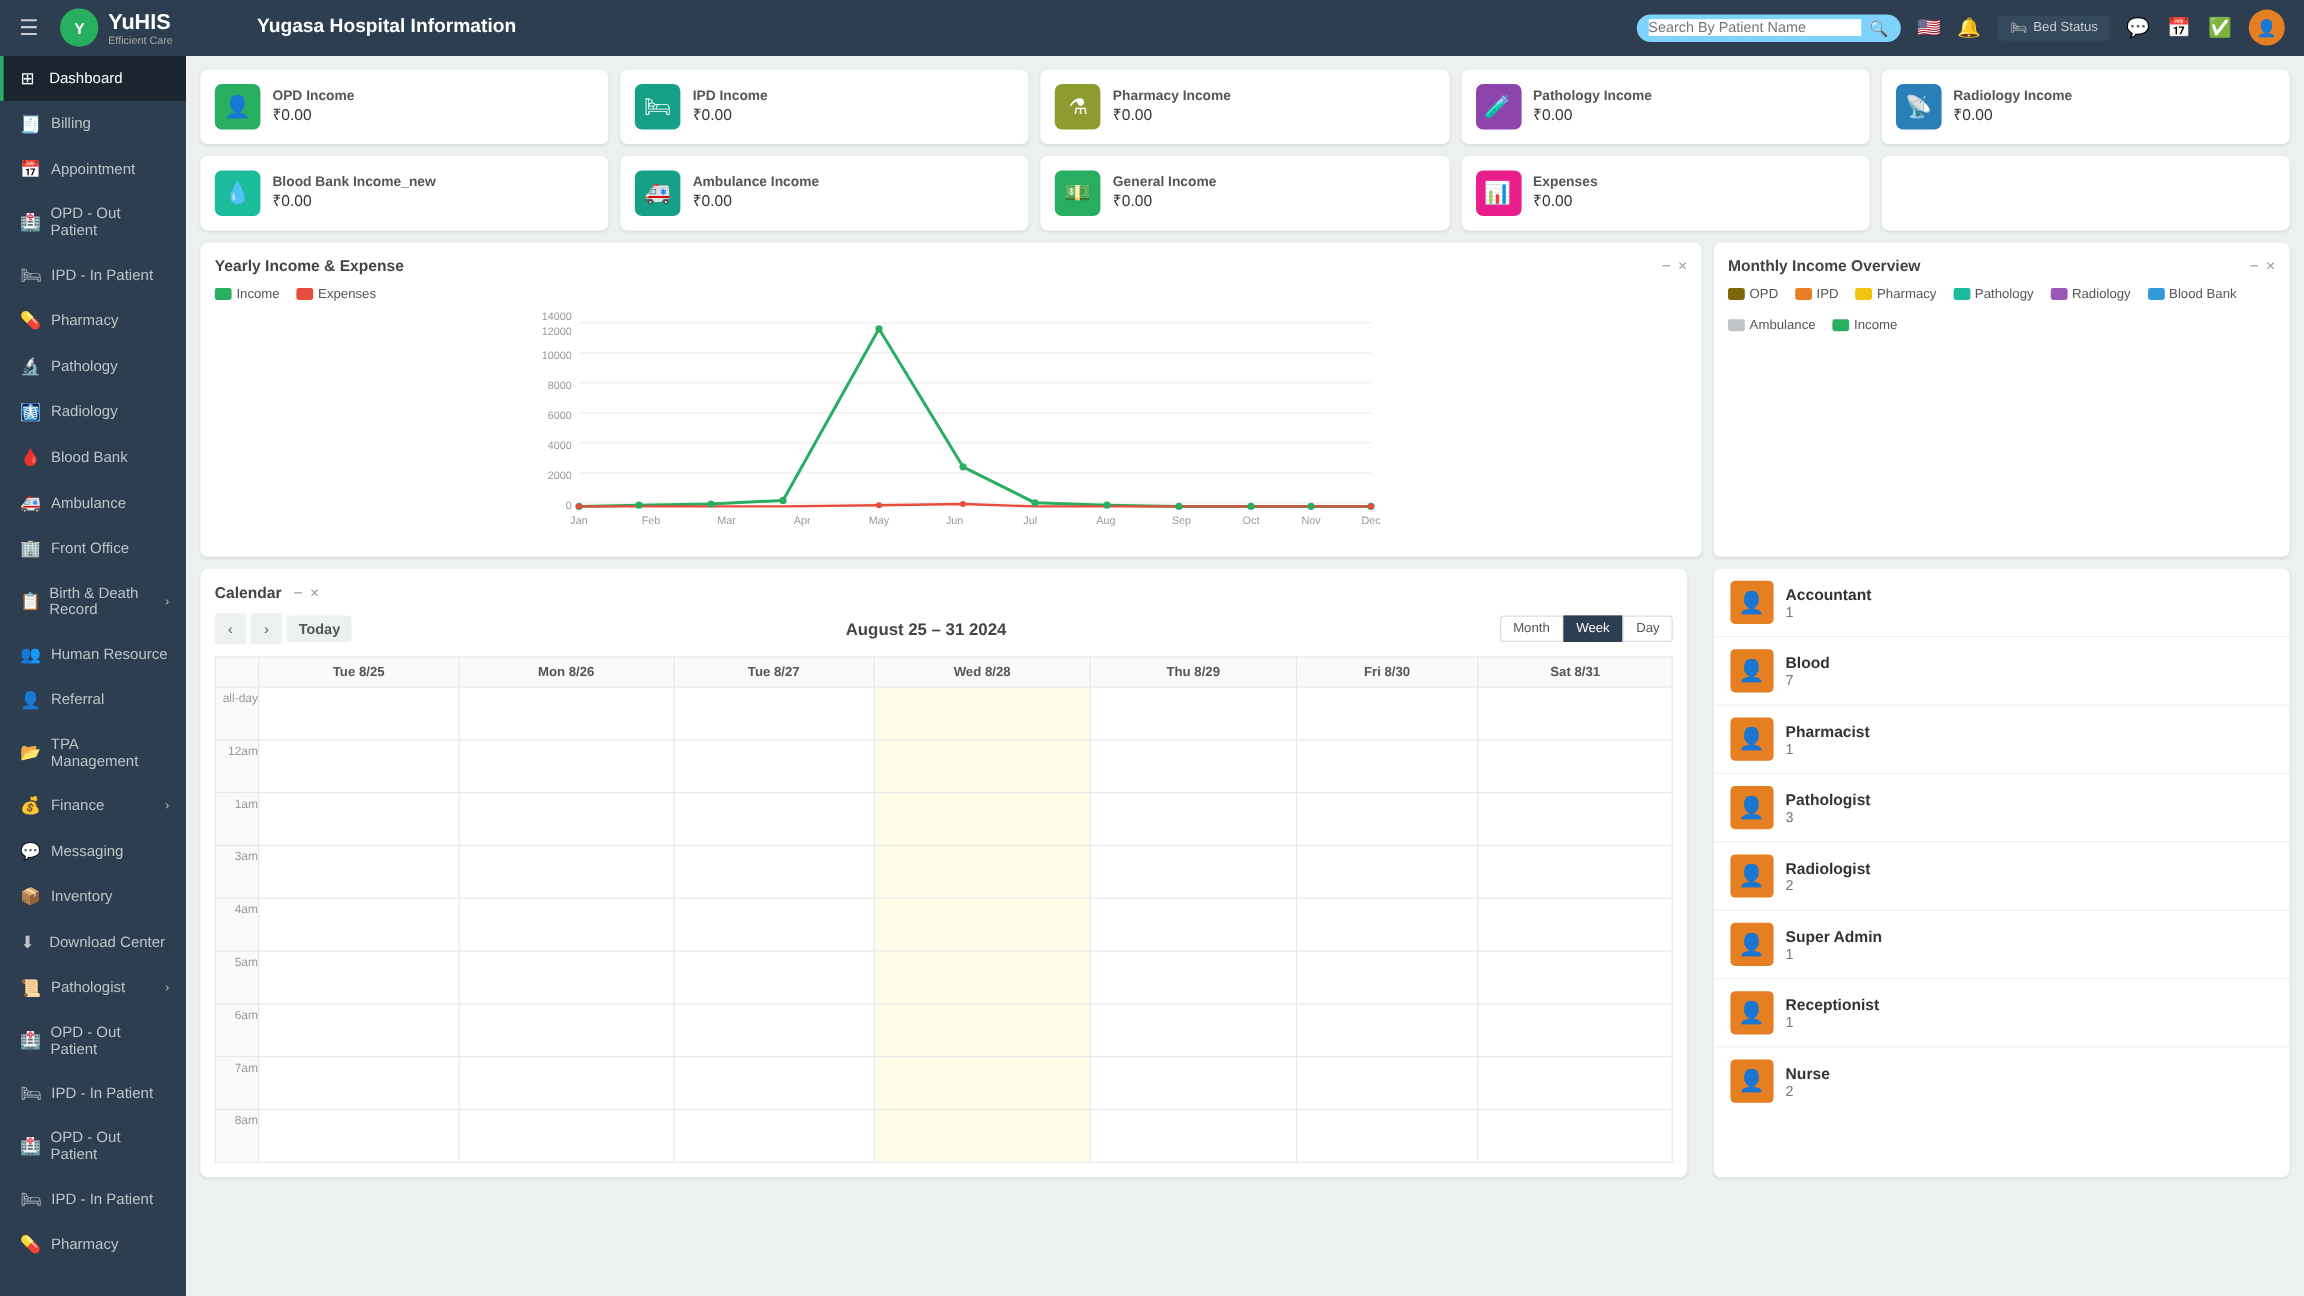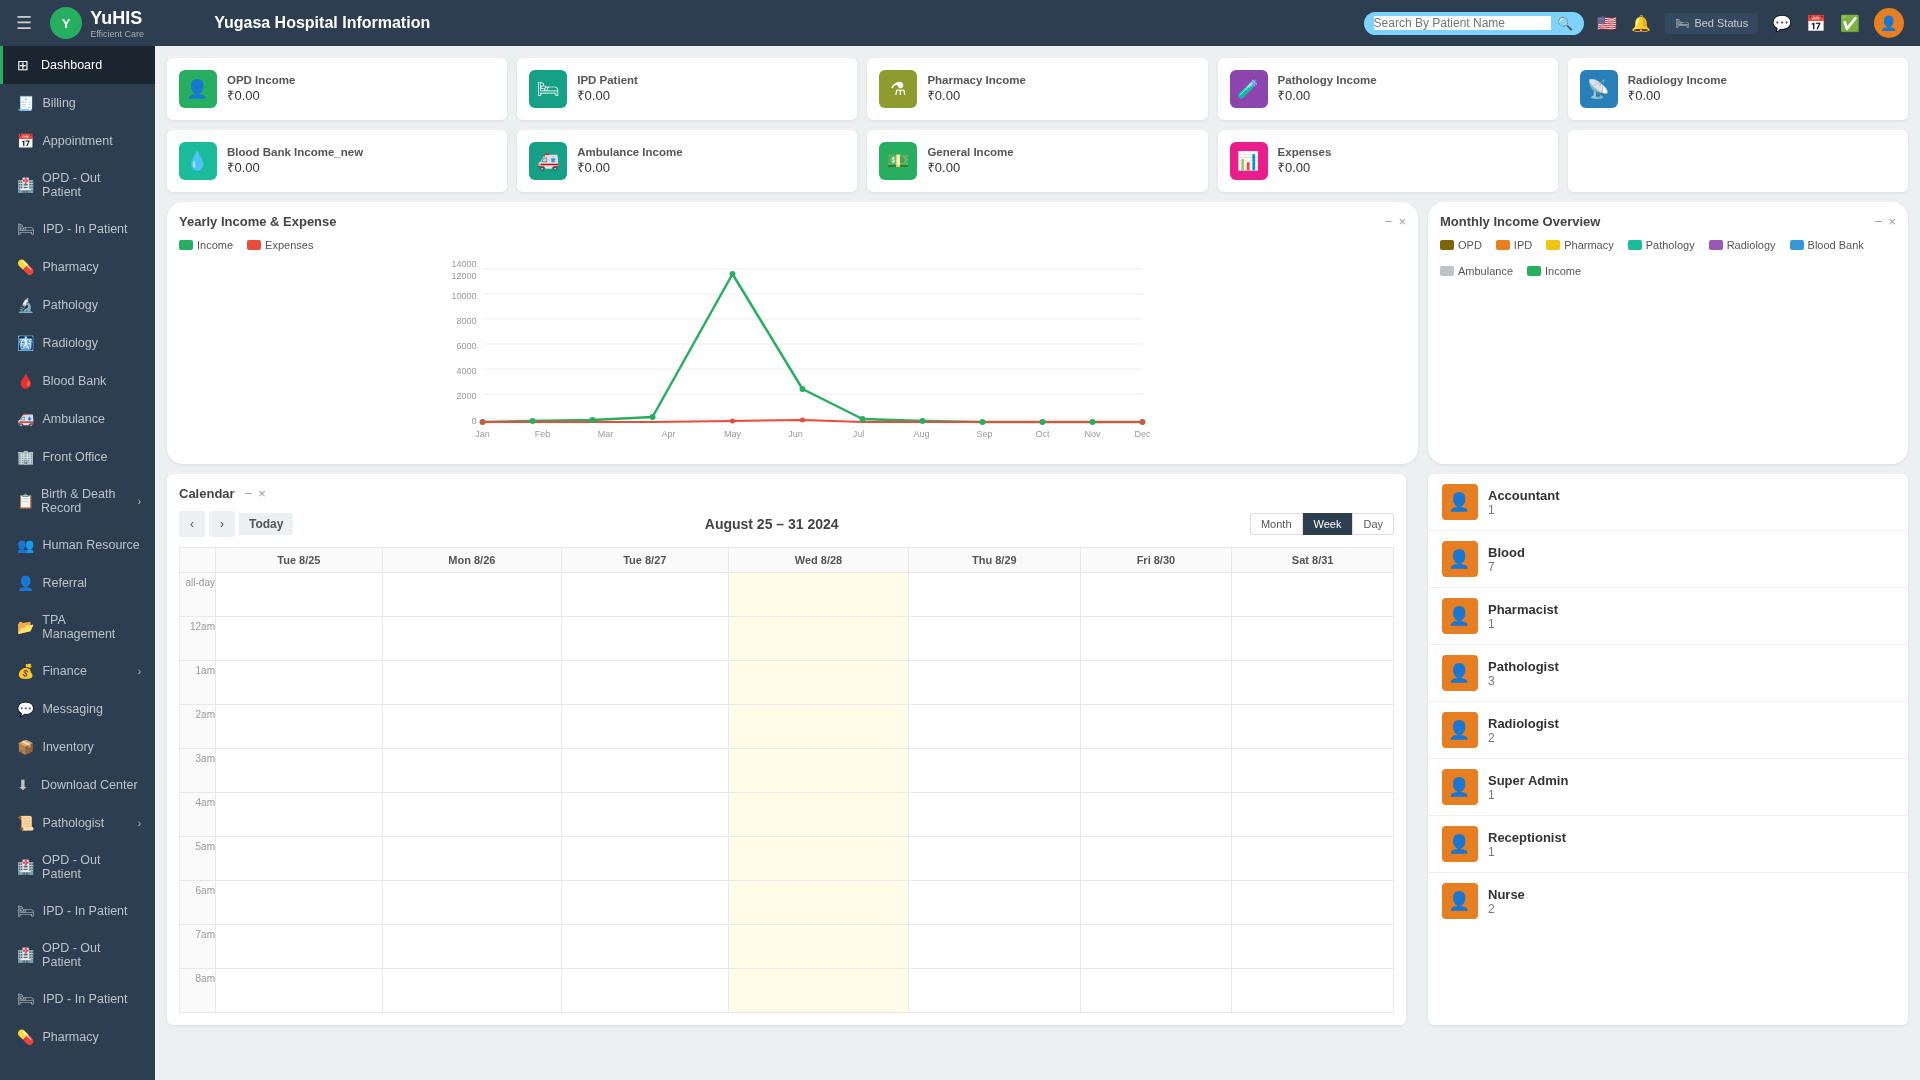--- a/index.html
+++ b/index.html
@@ -117,21 +117,21 @@
 
     
     .charts-section {
       display: grid;
       grid-template-columns: 1fr 480px;
       gap: 10px;
       margin-bottom: 10px;
     }
     .chart-panel {
       background: #fff;
-      border-radius: 16px;
+      border-radius: 6px;
       padding: 12px;
       box-shadow: 0 1px 3px rgba(0,0,0,0.08);
     }
     .panel-header {
       display: flex; align-items: center; justify-content: space-between;
       margin-bottom: 10px;
     }
     .panel-title { font-size: 13px; font-weight: 600; color: #444; }
     .panel-actions { display: flex; gap: 6px; color: #999; font-size: 13px; cursor: pointer; }
 
@@ -360,21 +360,21 @@
       <div class="income-card">
     <div class="card-icon green">👤</div>
     <div class="card-text">
       <div class="card-label">OPD Income</div>
       <div class="card-value">₹0.00</div>
     </div>
       </div>
       <div class="income-card">
     <div class="card-icon teal">🛏</div>
     <div class="card-text">
-      <div class="card-label">IPD Patient</div>
+      <div class="card-label">IPD Income</div>
       <div class="card-value">₹0.00</div>
     </div>
       </div>
       <div class="income-card">
     <div class="card-icon olive">⚗</div>
     <div class="card-text">
       <div class="card-label">Pharmacy Income</div>
       <div class="card-value">₹0.00</div>
     </div>
       </div>
@@ -611,30 +611,20 @@
                 <td class="time-col">1am</td>
                 <td class=""></td>
                 <td class=""></td>
                 <td class=""></td>
                 <td class=" today-col"></td>
                 <td class=""></td>
                 <td class=""></td>
                 <td class=""></td>
               </tr>
               <tr>
-                <td class="time-col">2am</td>
-                <td class=""></td>
-                <td class=""></td>
-                <td class=""></td>
-                <td class=" today-col"></td>
-                <td class=""></td>
-                <td class=""></td>
-                <td class=""></td>
-              </tr>
-              <tr>
                 <td class="time-col">3am</td>
                 <td class=""></td>
                 <td class=""></td>
                 <td class=""></td>
                 <td class=" today-col"></td>
                 <td class=""></td>
                 <td class=""></td>
                 <td class=""></td>
               </tr>
               <tr>

